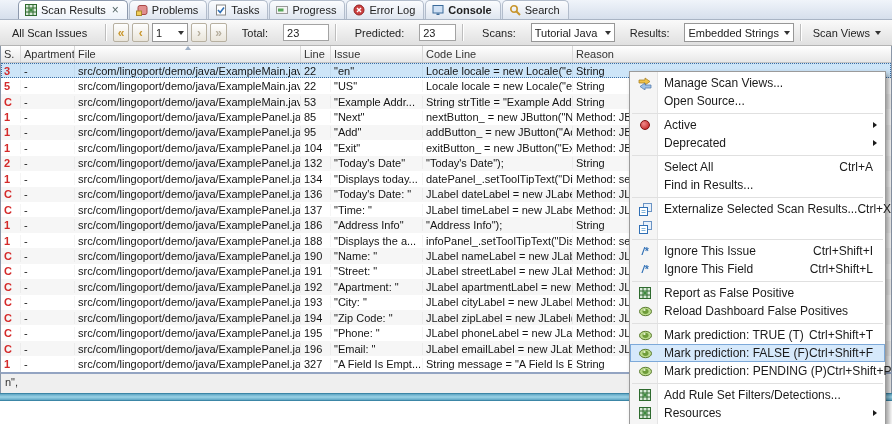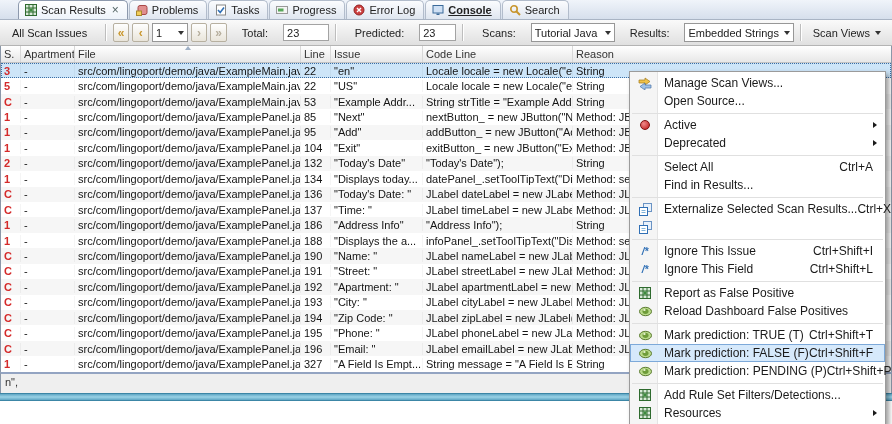--- a/index.html
+++ b/index.html
@@ -7,21 +7,21 @@
        font-family:"Liberation Sans", sans-serif;background:#fff;}
 
   
   .tabbar{height:19px;background:linear-gradient(#f0f4fa,#d6dfec);
           border-bottom:1px solid #a9b4c4;display:flex;align-items:flex-end;padding-left:18px;}
   .tab{height:18px;display:flex;align-items:center;gap:4px;padding:0 8px 0 6px;
        border:1px solid #b2bccb;border-bottom:none;border-radius:5px 5px 0 0;
        background:linear-gradient(#fbfcfe,#dfe6f0);margin-right:1px;font-size:11px;color:#222;white-space:nowrap;}
   .tab.active{background:linear-gradient(#ffffff,#eef3fa);border-color:#8d99ad;}
   .tab .close{color:#566;font-size:12px;line-height:10px;margin-left:2px;cursor:default;}
-  .tab .bold{font-weight:bold;text-decoration:underline;}
+  .tab .bold{font-weight:bold;}
   .ticon{display:inline-flex;width:12px;height:12px;align-items:center;justify-content:center;}
 
   
   .toolbar{height:25px;background:linear-gradient(#fafafa,#e0e0e0);border-bottom:1px solid #b4b4b4;
            display:flex;align-items:center;justify-content:flex-end;gap:3px;
            font-size:11px;color:#222;padding-right:6px;}
   .tlabel{margin:0 12px;white-space:nowrap;}
   .tsep{width:1px;height:17px;background:#bdbdbd;border-right:1px solid #fff;margin:0 3px;}
   .navbtn{width:22px;height:19px;border:1px solid #b7b0a0;border-radius:2px;
           background:linear-gradient(#fefefe,#e9e5da);display:flex;align-items:center;justify-content:center;

